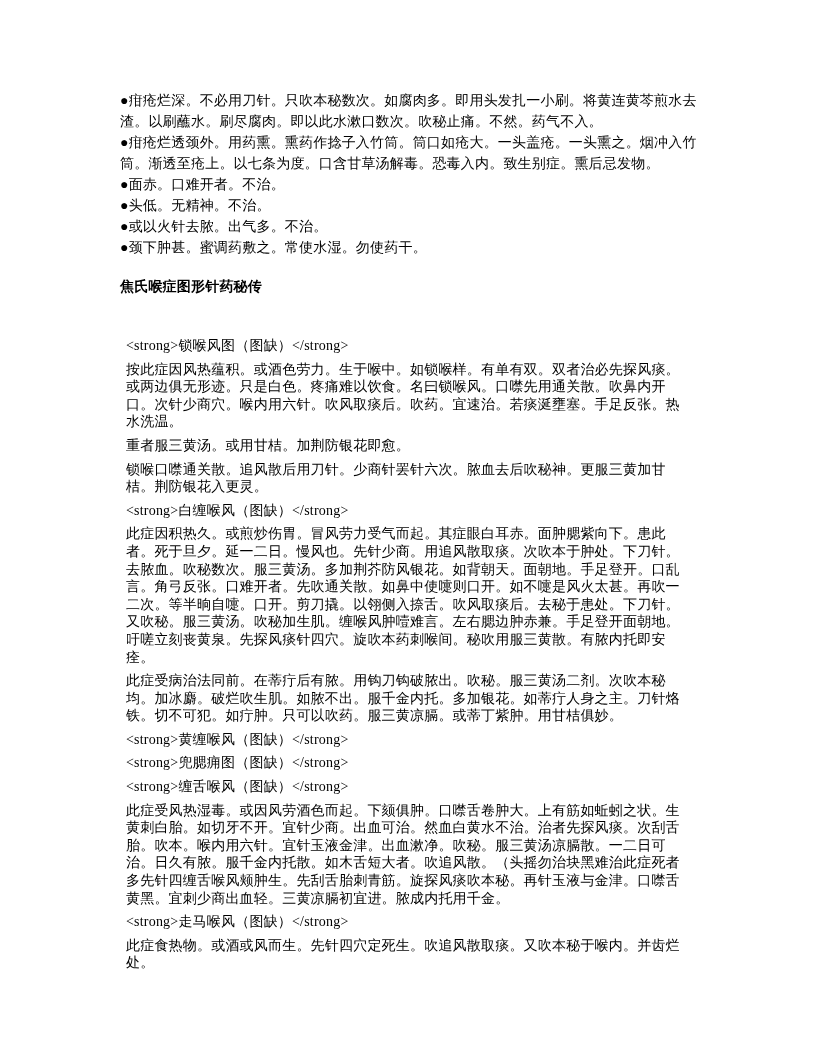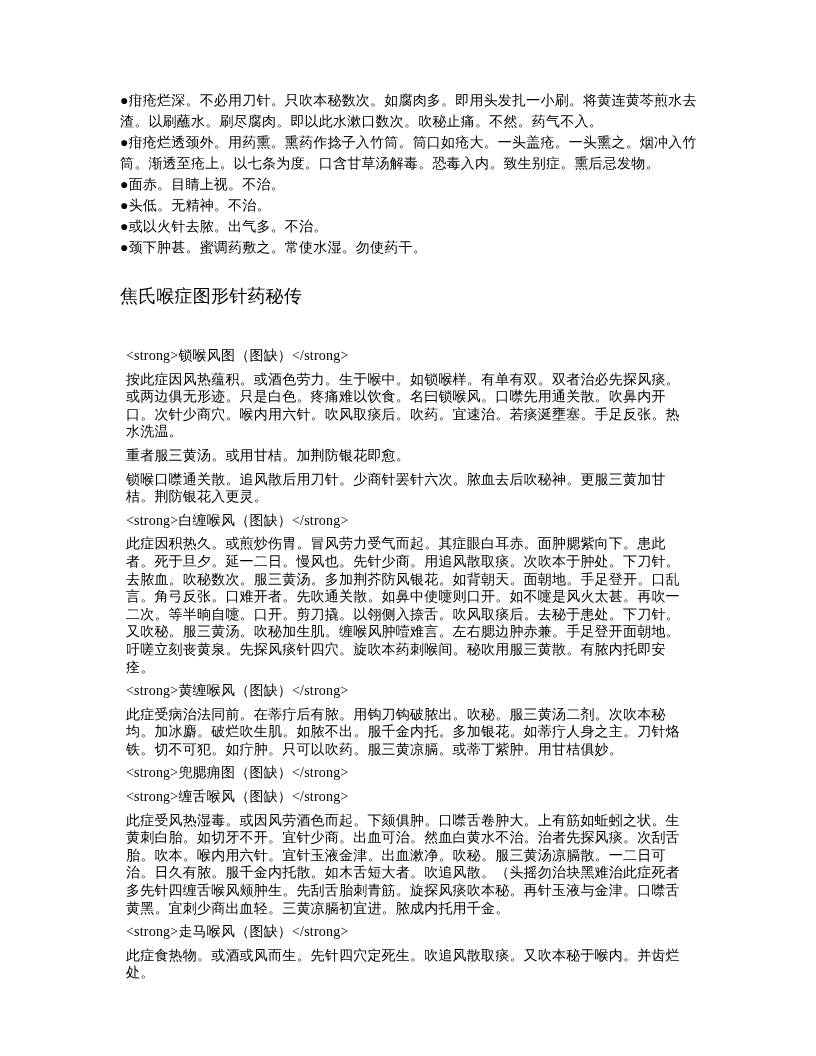--- a/index.html
+++ b/index.html
@@ -20,23 +20,23 @@
     height: 1056px;
     padding: 90px 119px 0 120px;
   }
   .notes p {
     margin: 0;
     font-size: 14px;
     line-height: 21px;
     letter-spacing: 0.2px;
   }
   .book-title {
-    margin: 28px 0 0 0;
-    font-size: 18px;
-    font-weight: normal;
+    margin: 18px 0 0 0;
+    font-size: 14px;
+    font-weight: bold;
     line-height: 21px;
     letter-spacing: 0.2px;
   }
   .body-section {
     margin-top: 40px;
   }
   .body-section p {
     margin: 6px;
     font-size: 14px;
     line-height: 17.6px;
@@ -45,40 +45,40 @@
   }
 </style>
 </head>
 <body>
 
 <div class="doc">
 
   <section class="notes">
     <p>●疳疮烂深。不必用刀针。只吹本秘数次。如腐肉多。即用头发扎一小刷。将黄连黄芩煎水去渣。以刷蘸水。刷尽腐肉。即以此水漱口数次。吹秘止痛。不然。药气不入。</p>
     <p>●疳疮烂透颈外。用药熏。熏药作捻子入竹筒。筒口如疮大。一头盖疮。一头熏之。烟冲入竹筒。渐透至疮上。以七条为度。口含甘草汤解毒。恐毒入内。致生别症。熏后忌发物。</p>
-    <p>●面赤。目睛上视。不治。</p>
+    <p>●面赤。口难开者。不治。</p>
     <p>●头低。无精神。不治。</p>
     <p>●或以火针去脓。出气多。不治。</p>
     <p>●颈下肿甚。蜜调药敷之。常使水湿。勿使药干。</p>
   </section>
 
   <p class="book-title">焦氏喉症图形针药秘传</p>
 
   <section class="body-section">
 
     <p>&lt;strong&gt;锁喉风图（图缺）&lt;/strong&gt;</p>
     <p>按此症因风热蕴积。或酒色劳力。生于喉中。如锁喉样。有单有双。双者治必先探风痰。或两边俱无形迹。只是白色。疼痛难以饮食。名曰锁喉风。口噤先用通关散。吹鼻内开口。次针少商穴。喉内用六针。吹风取痰后。吹药。宜速治。若痰涎壅塞。手足反张。热水洗温。</p>
     <p>重者服三黄汤。或用甘桔。加荆防银花即愈。</p>
     <p>锁喉口噤通关散。追风散后用刀针。少商针罢针六次。脓血去后吹秘神。更服三黄加甘桔。荆防银花入更灵。</p>
 
     <p>&lt;strong&gt;白缠喉风（图缺）&lt;/strong&gt;</p>
     <p>此症因积热久。或煎炒伤胃。冒风劳力受气而起。其症眼白耳赤。面肿腮紫向下。患此者。死于旦夕。延一二日。慢风也。先针少商。用追风散取痰。次吹本于肿处。下刀针。去脓血。吹秘数次。服三黄汤。多加荆芥防风银花。如背朝天。面朝地。手足登开。口乱言。角弓反张。口难开者。先吹通关散。如鼻中使嚏则口开。如不嚏是风火太甚。再吹一二次。等半晌自嚏。口开。剪刀撬。以翎侧入捺舌。吹风取痰后。去秘于患处。下刀针。又吹秘。服三黄汤。吹秘加生肌。缠喉风肿噎难言。左右腮边肿赤兼。手足登开面朝地。吁嗟立刻丧黄泉。先探风痰针四穴。旋吹本药刺喉间。秘吹用服三黄散。有脓内托即安痊。</p>
 
+    <p>此症受病治法同前。在蒂疔后有脓。用钩刀钩破脓出。吹秘。服三黄汤二剂。次吹本秘均。加冰麝。破烂吹生肌。如脓不出。服千金内托。多加银花。如蒂疔人身之主。刀针烙铁。切不可犯。如疔肿。只可以吹药。服三黄凉膈。或蒂丁紫肿。用甘桔俱妙。</p>
     <p>&lt;strong&gt;黄缠喉风（图缺）&lt;/strong&gt;</p>
-    <p>此症受病治法同前。在蒂疔后有脓。用钩刀钩破脓出。吹秘。服三黄汤二剂。次吹本秘均。加冰麝。破烂吹生肌。如脓不出。服千金内托。多加银花。如蒂疔人身之主。刀针烙铁。切不可犯。如疔肿。只可以吹药。服三黄凉膈。或蒂丁紫肿。用甘桔俱妙。</p>
 
     <p>&lt;strong&gt;兜腮痈图（图缺）&lt;/strong&gt;</p>
 
     <p>&lt;strong&gt;缠舌喉风（图缺）&lt;/strong&gt;</p>
     <p>此症受风热湿毒。或因风劳酒色而起。下颏俱肿。口噤舌卷肿大。上有筋如蚯蚓之状。生黄刺白胎。如切牙不开。宜针少商。出血可治。然血白黄水不治。治者先探风痰。次刮舌胎。吹本。喉内用六针。宜针玉液金津。出血漱净。吹秘。服三黄汤凉膈散。一二日可治。日久有脓。服千金内托散。如木舌短大者。吹追风散。（头摇勿治块黑难治此症死者多先针四缠舌喉风颊肿生。先刮舌胎刺青筋。旋探风痰吹本秘。再针玉液与金津。口噤舌黄黑。宜刺少商出血轻。三黄凉膈初宜进。脓成内托用千金。</p>
 
     <p>&lt;strong&gt;走马喉风（图缺）&lt;/strong&gt;</p>
     <p>此症食热物。或酒或风而生。先针四穴定死生。吹追风散取痰。又吹本秘于喉内。并齿烂处。</p>
 
   </section>

